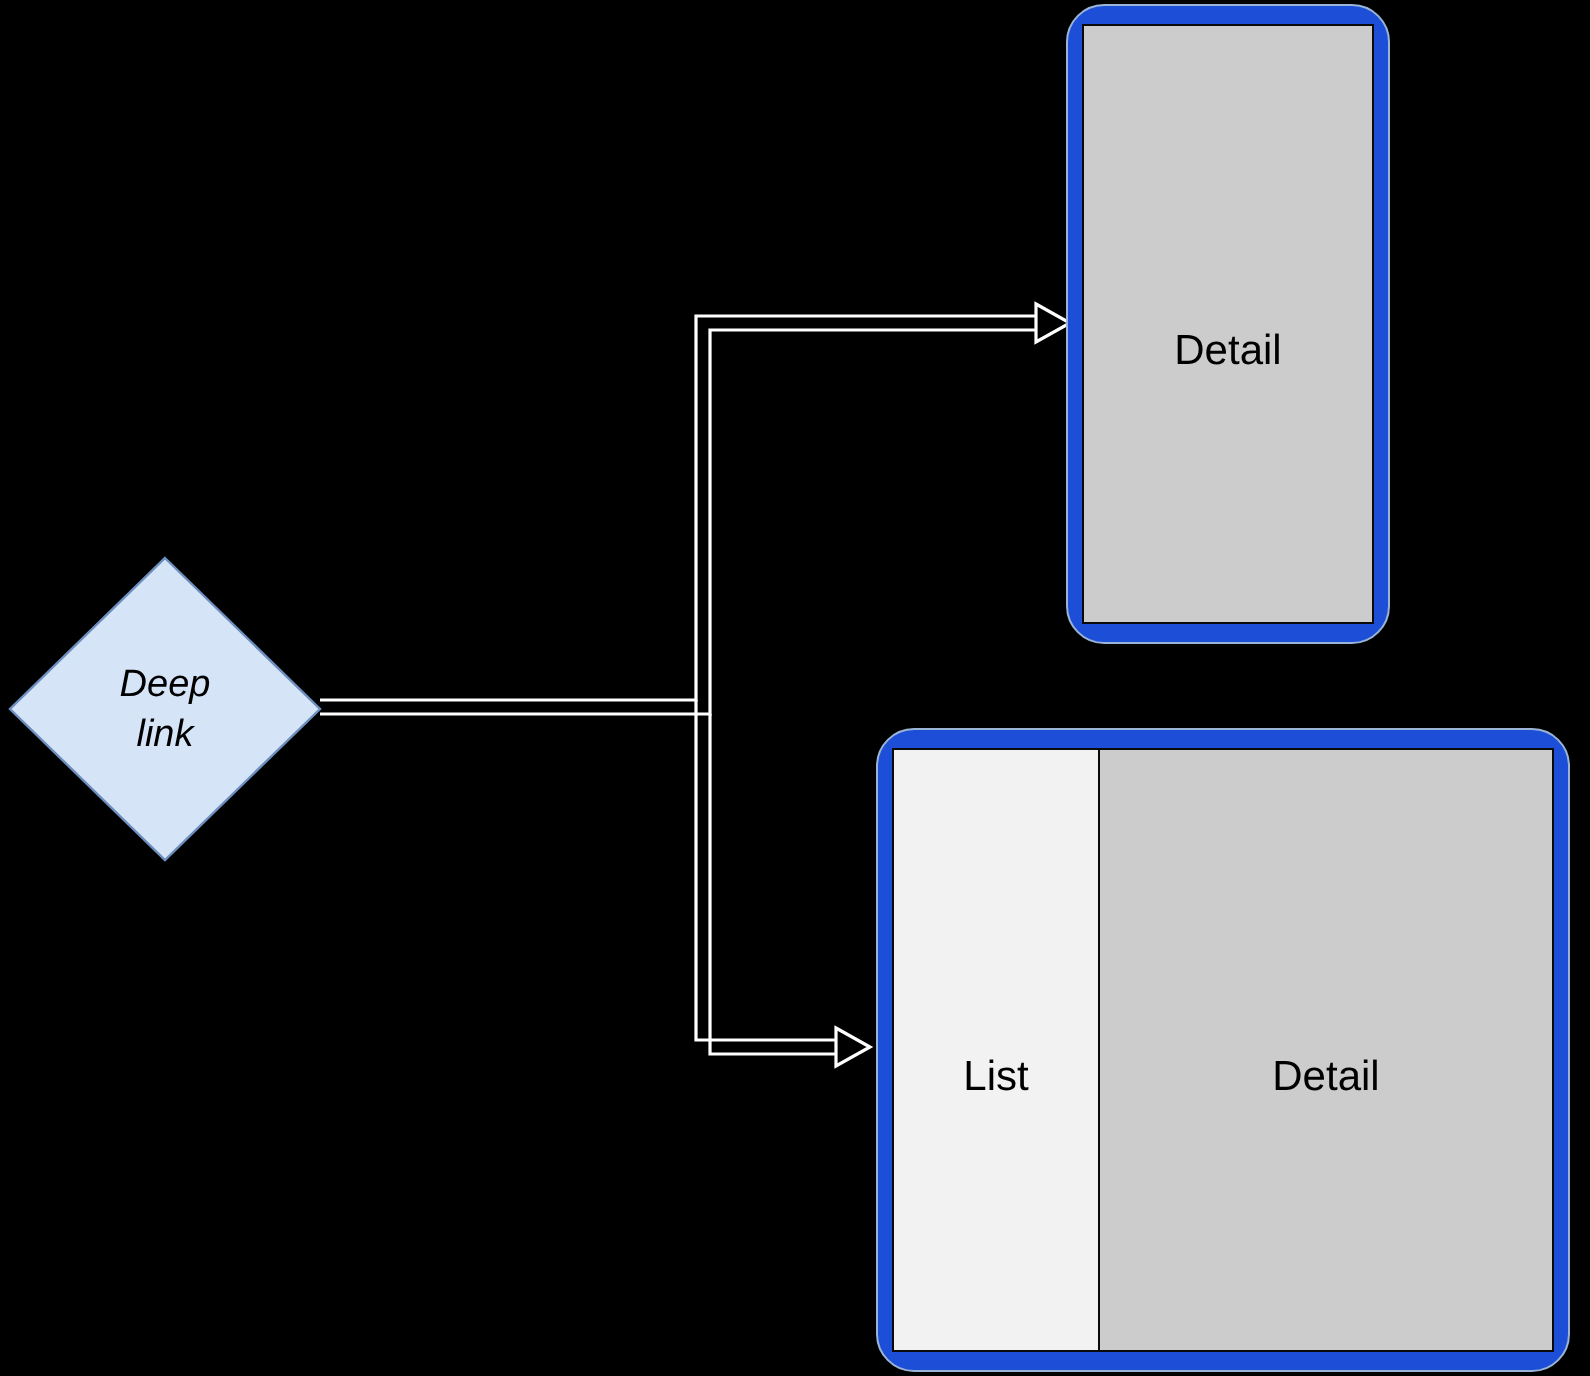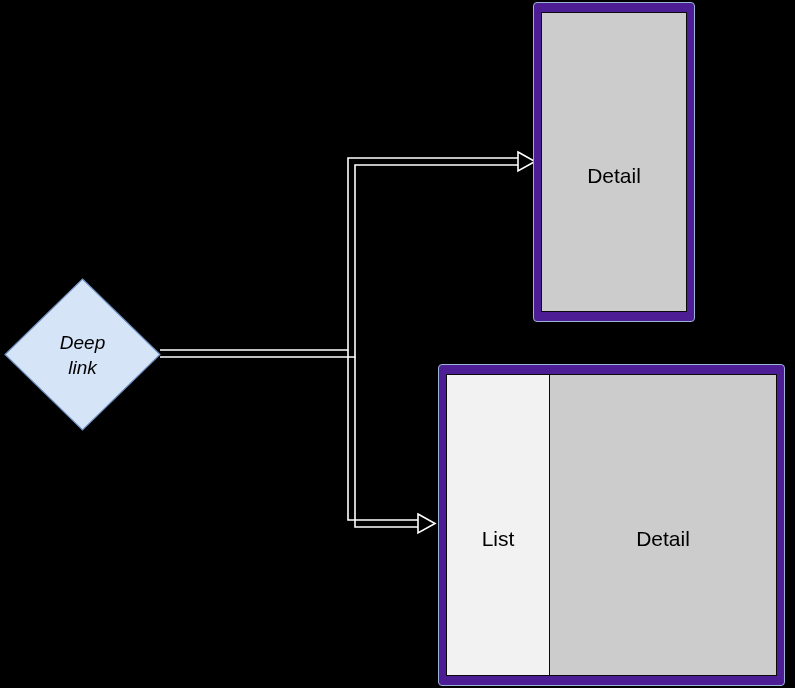--- a/index.html
+++ b/index.html
@@ -40,23 +40,23 @@
     font-size: 19px;
     line-height: 25px;
     text-align: center;
     pointer-events: none;
     font-style: italic;
   }
 
   
   .device {
     position: absolute;
-    background: #4c1d95;
+    background: #1d4ed8;
     border: 1px solid #9ab4d6;
-    border-radius: 4px;
+    border-radius: 19px;
     box-sizing: border-box;
     text-align: right;
   }
   .device-top {
     left: 533px;
     top: 2px;
     width: 162px;
     height: 320px;
     padding: 9px 7px;
   }

